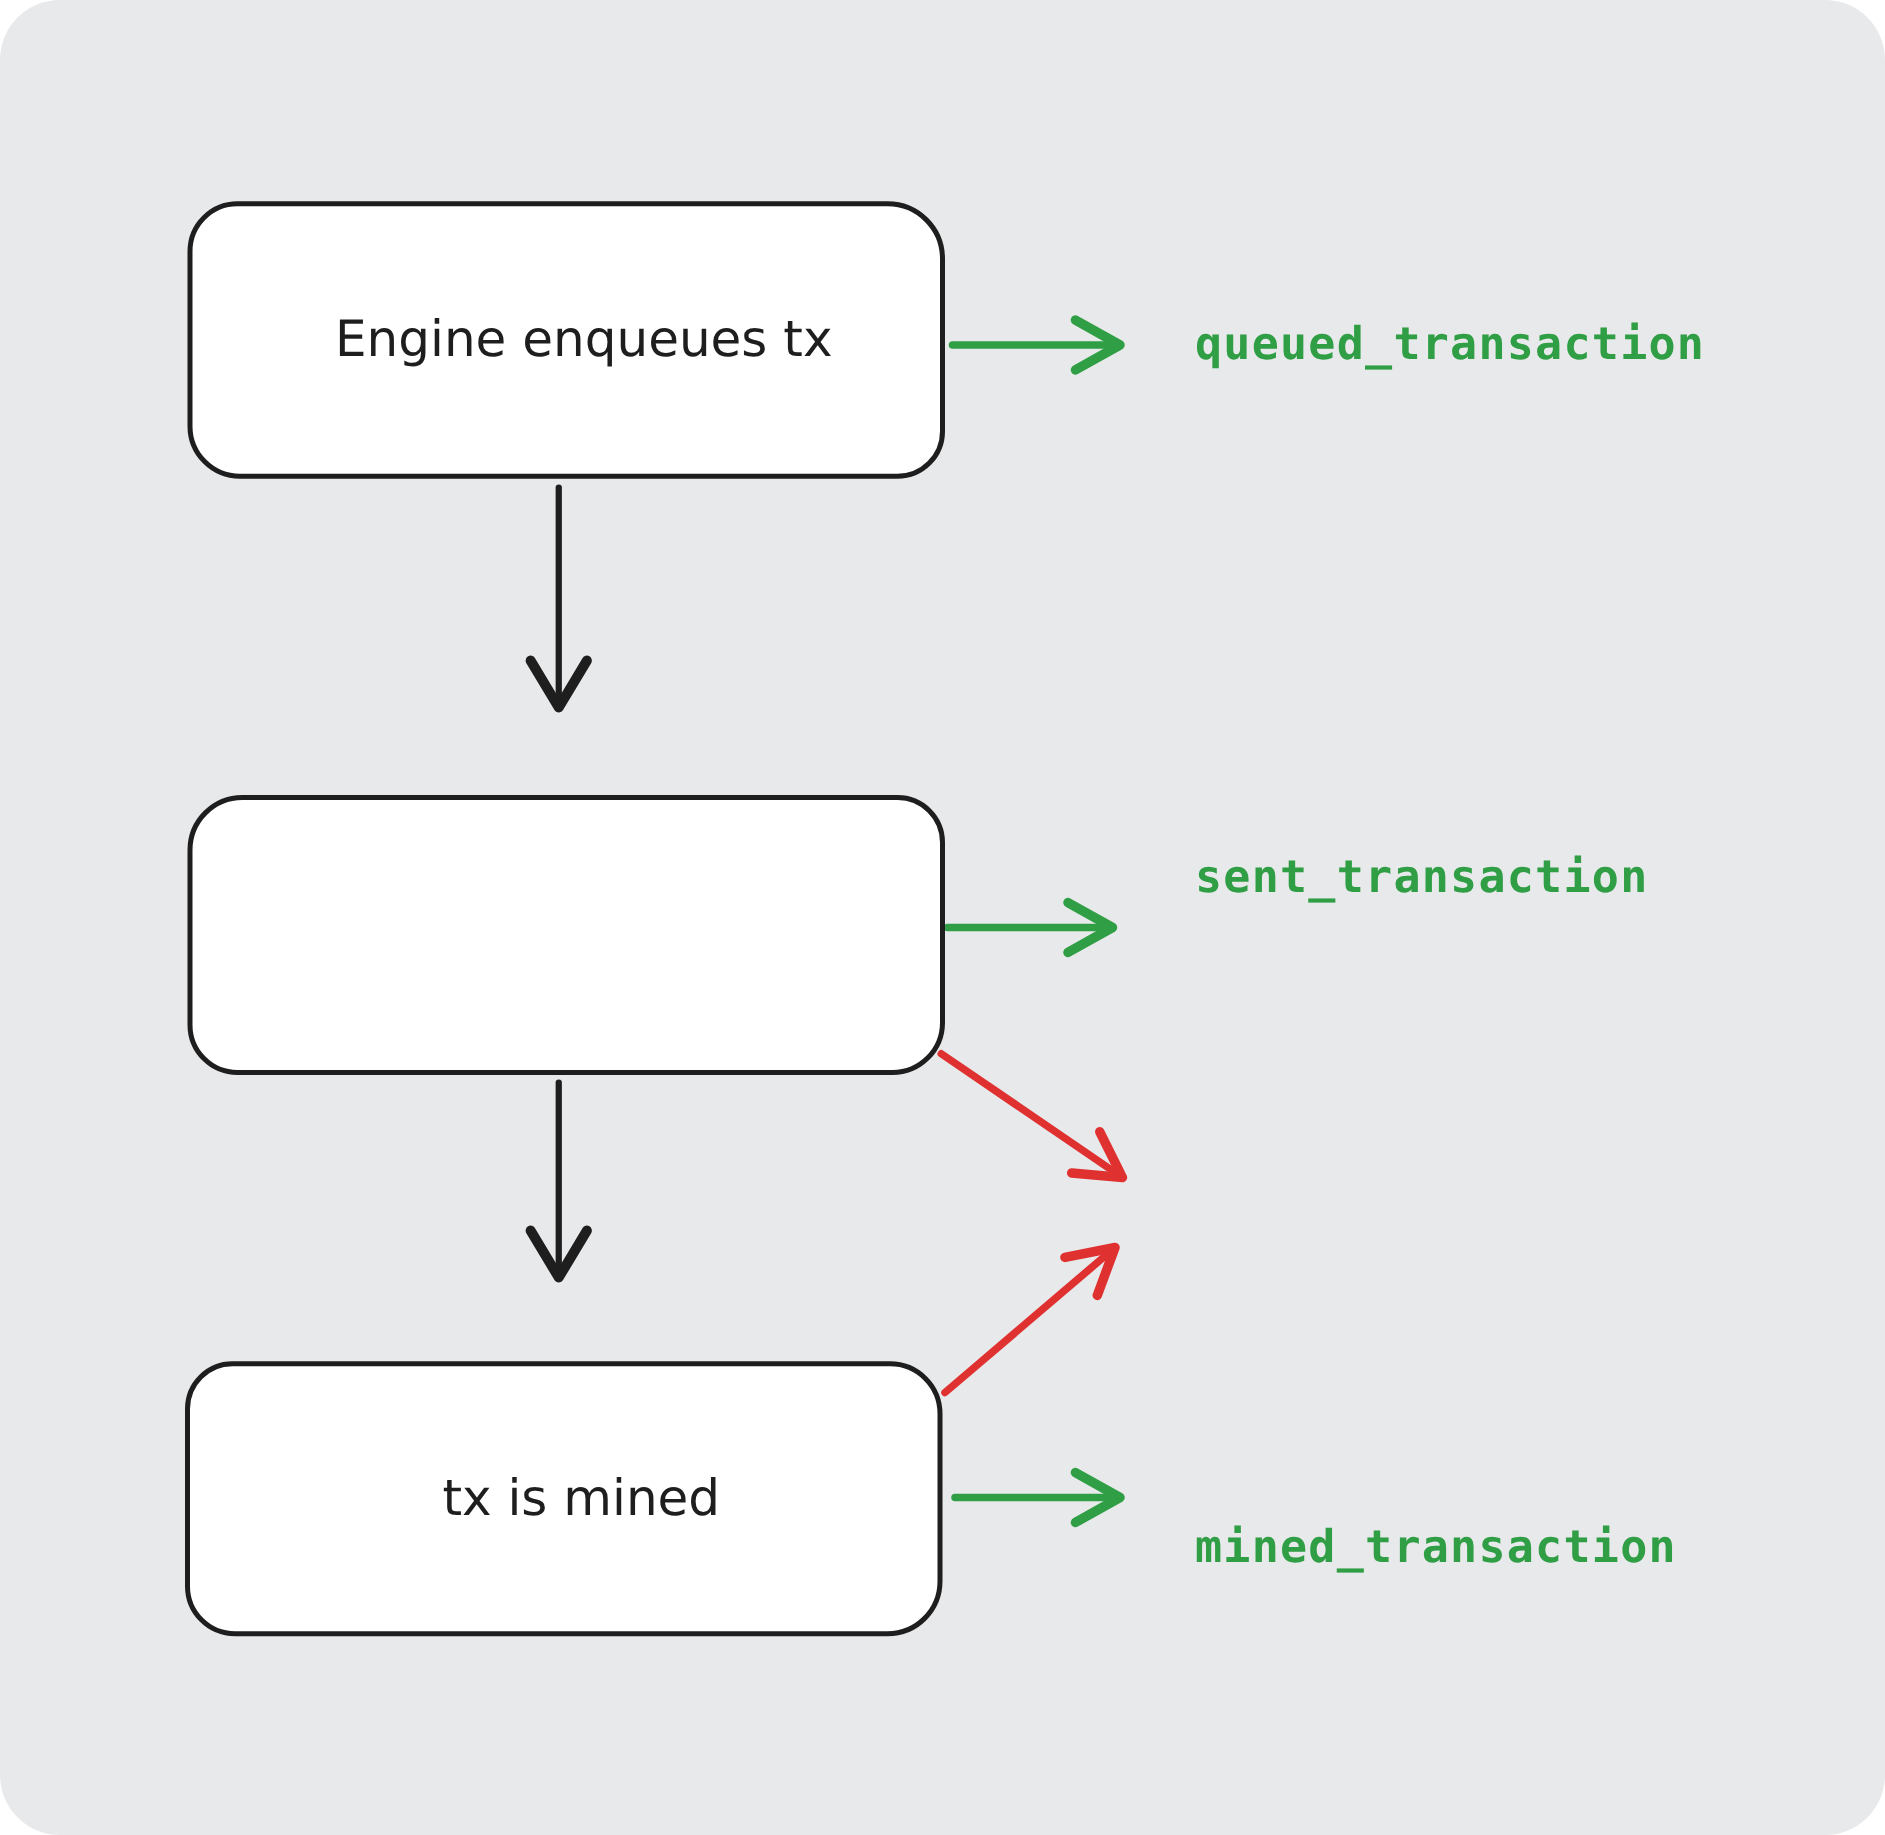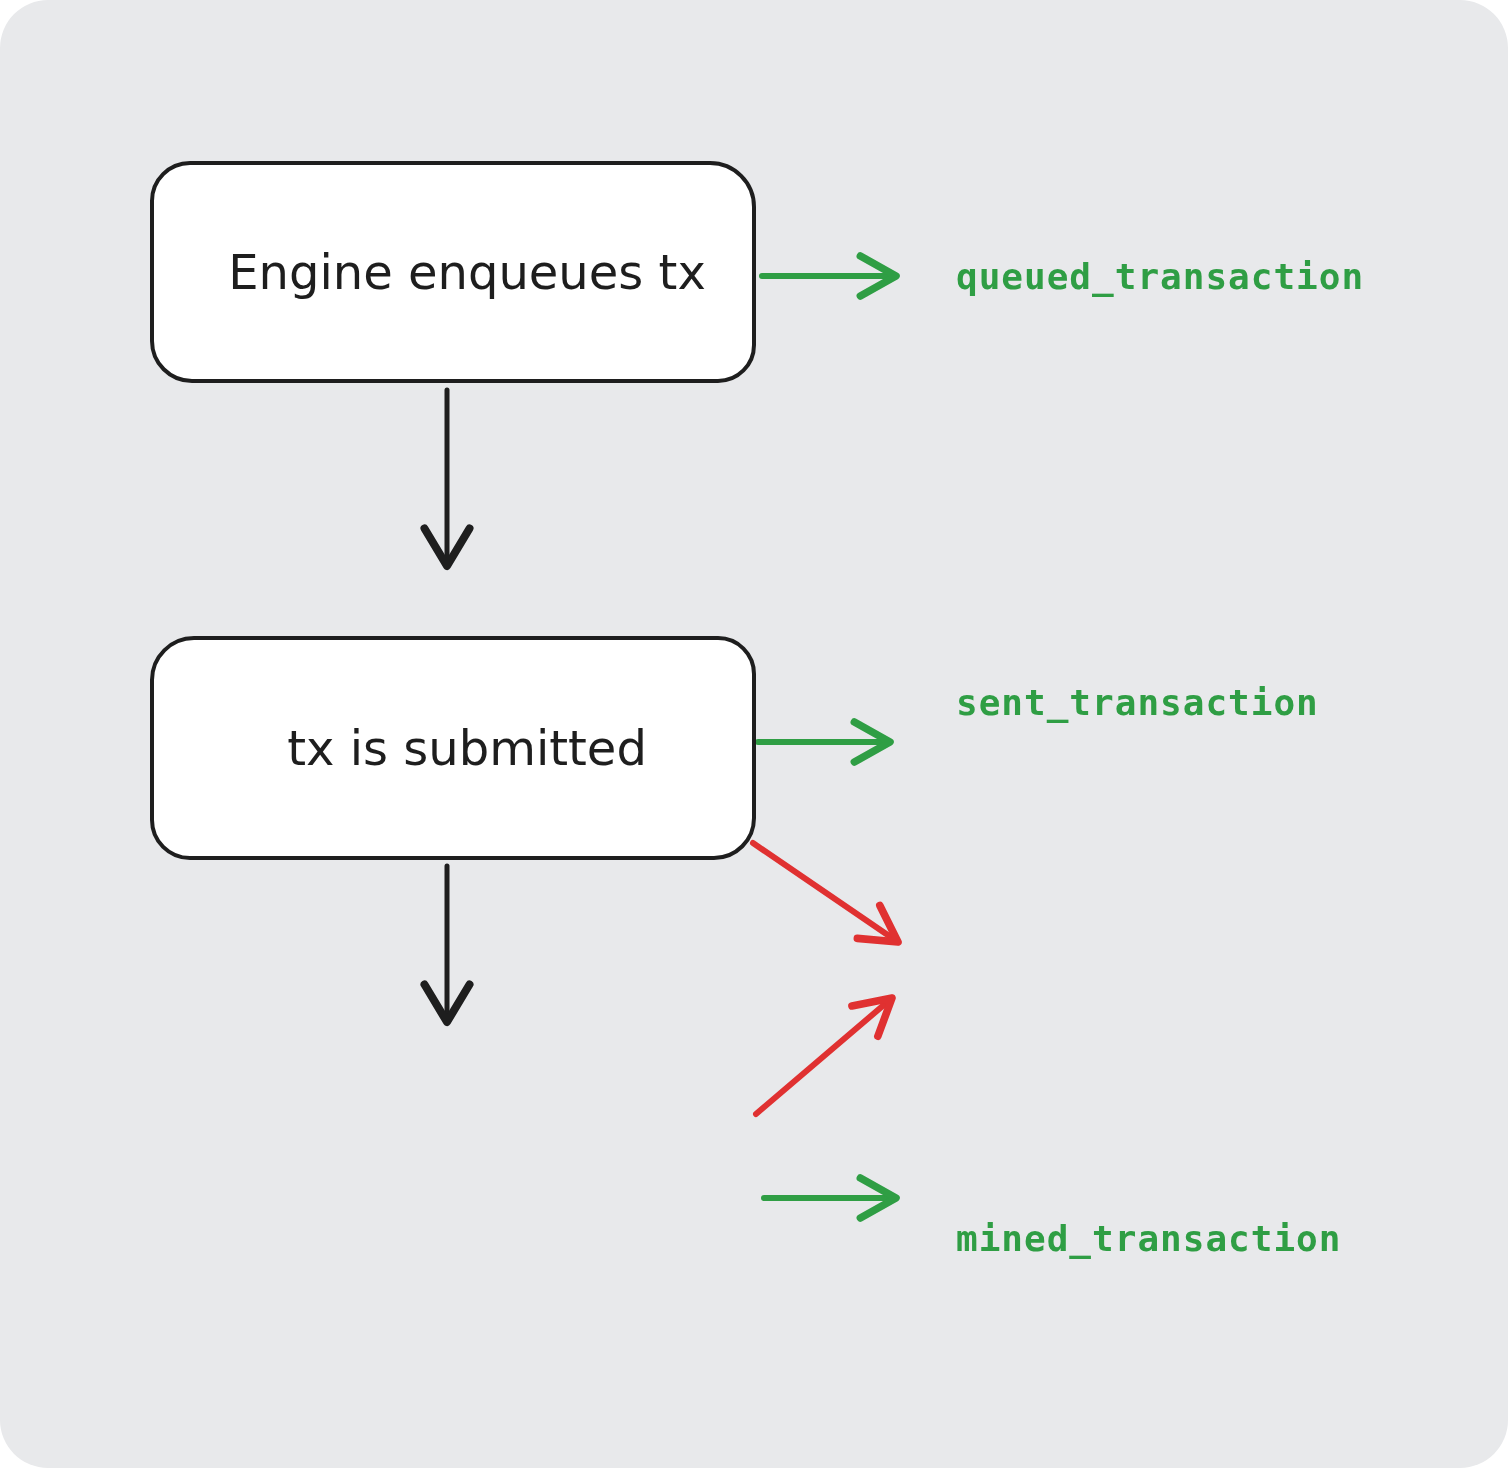--- a/index.html
+++ b/index.html
@@ -32,21 +32,21 @@
     position: absolute;
     background: #ffffff;
     border: 4px solid #1e1e1e;
     box-sizing: border-box;
     display: flex;
     flex-direction: column;
     align-items: center;
     justify-content: center;
     text-align: center;
     color: #1e1e1e;
-    font-size: 48px;
+    font-size: 40px;
     line-height: 56px;
     font-family: "DejaVu Sans", sans-serif;
     padding-left: 28px;
   }
   .node-1 {
     left: 150px; top: 161px; width: 606px; height: 222px;
     border-radius: 40px 46px 38px 42px;
   }
   .node-2 {
     left: 150px; top: 636px; width: 606px; height: 224px;
@@ -99,23 +99,25 @@
 
       <path d="M753,843 L898,942" fill="none" stroke-width="6" stroke-linecap="round" marker-end="url(#head-red)" stroke="#e03131"></path>
       <path d="M756,1114 L892,998" fill="none" stroke-width="6" stroke-linecap="round" marker-end="url(#head-red)" stroke="#e03131"></path>
     </svg>
 
     <div class="node node-1">
       <div>Engine enqueues tx</div>
     </div>
 
     <div class="node node-2">
-      <div>tx is submitted</div>
     </div>
 
+    <div class="node node-3">
+      <div>tx is mined</div>
+    </div>
 
     <div class="event-label event-queued" style="color: rgb(47, 158, 68);">queued_transaction</div>
 
     <div class="event-label event-sent" style="color: rgb(47, 158, 68);">sent_transaction</div>
 
 
     <div class="event-label event-mined" style="color: rgb(47, 158, 68); margin-top: 40px;">mined_transaction</div>
 
   </div>
 </div>

